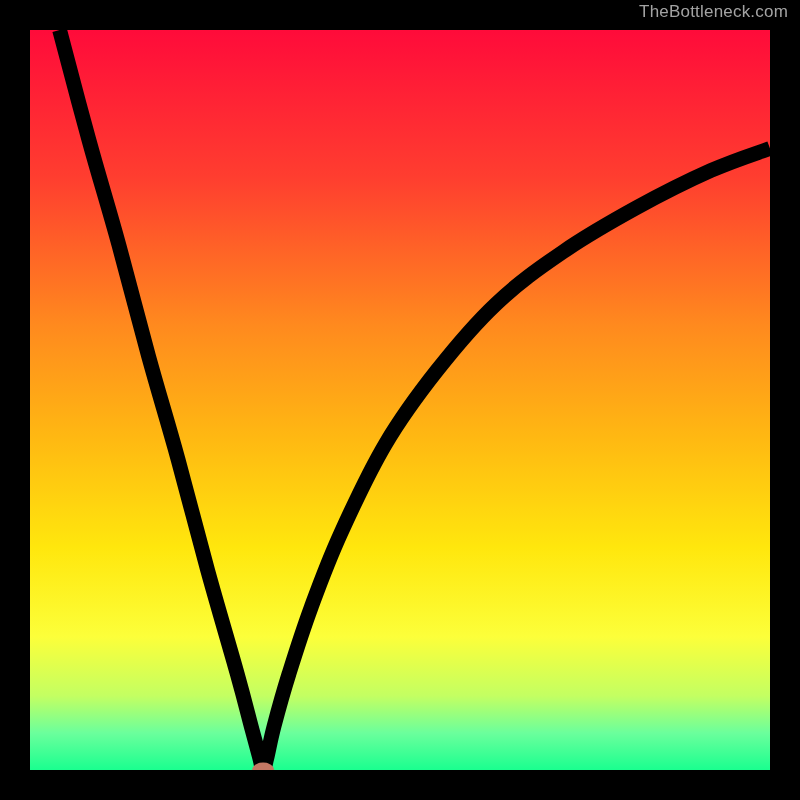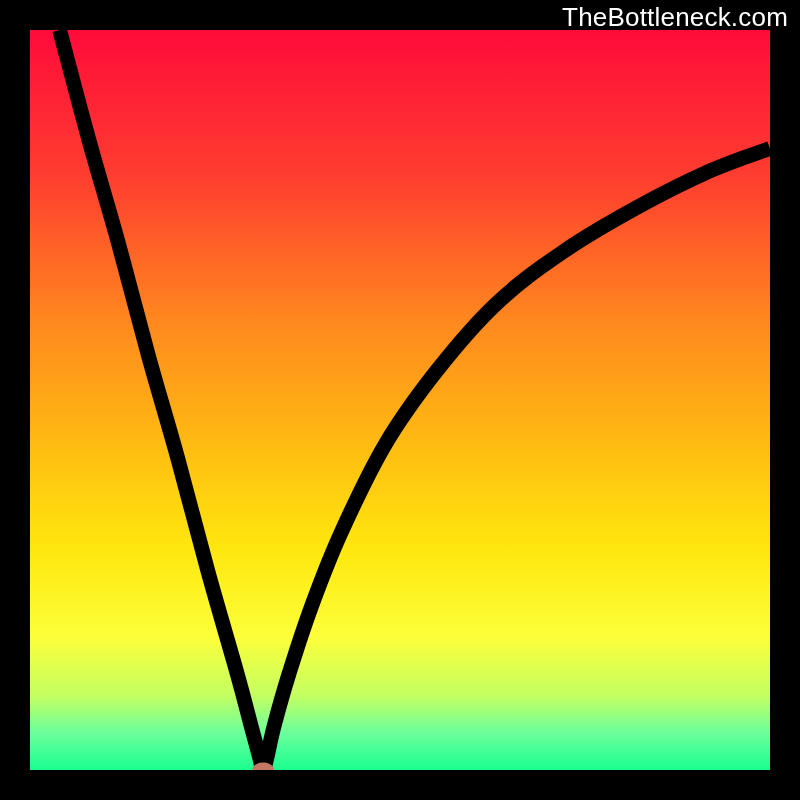--- a/index.html
+++ b/index.html
@@ -13,22 +13,22 @@
   .frame {
     width: 800px;
     height: 800px;
     background: #000;
     position: relative;
   }
   .watermark {
     position: absolute;
     top: 2px;
     right: 12px;
-    color: #ffffff;
-    font-size: 26px;
+    color: #a3a3a3;
+    font-size: 17px;
     font-weight: 500;
     letter-spacing: 0.2px;
     z-index: 3;
     margin-left: 24px;
   }
   svg.plot {
     position: absolute;
     left: 30px;
     top: 30px;
     width: 740px;

